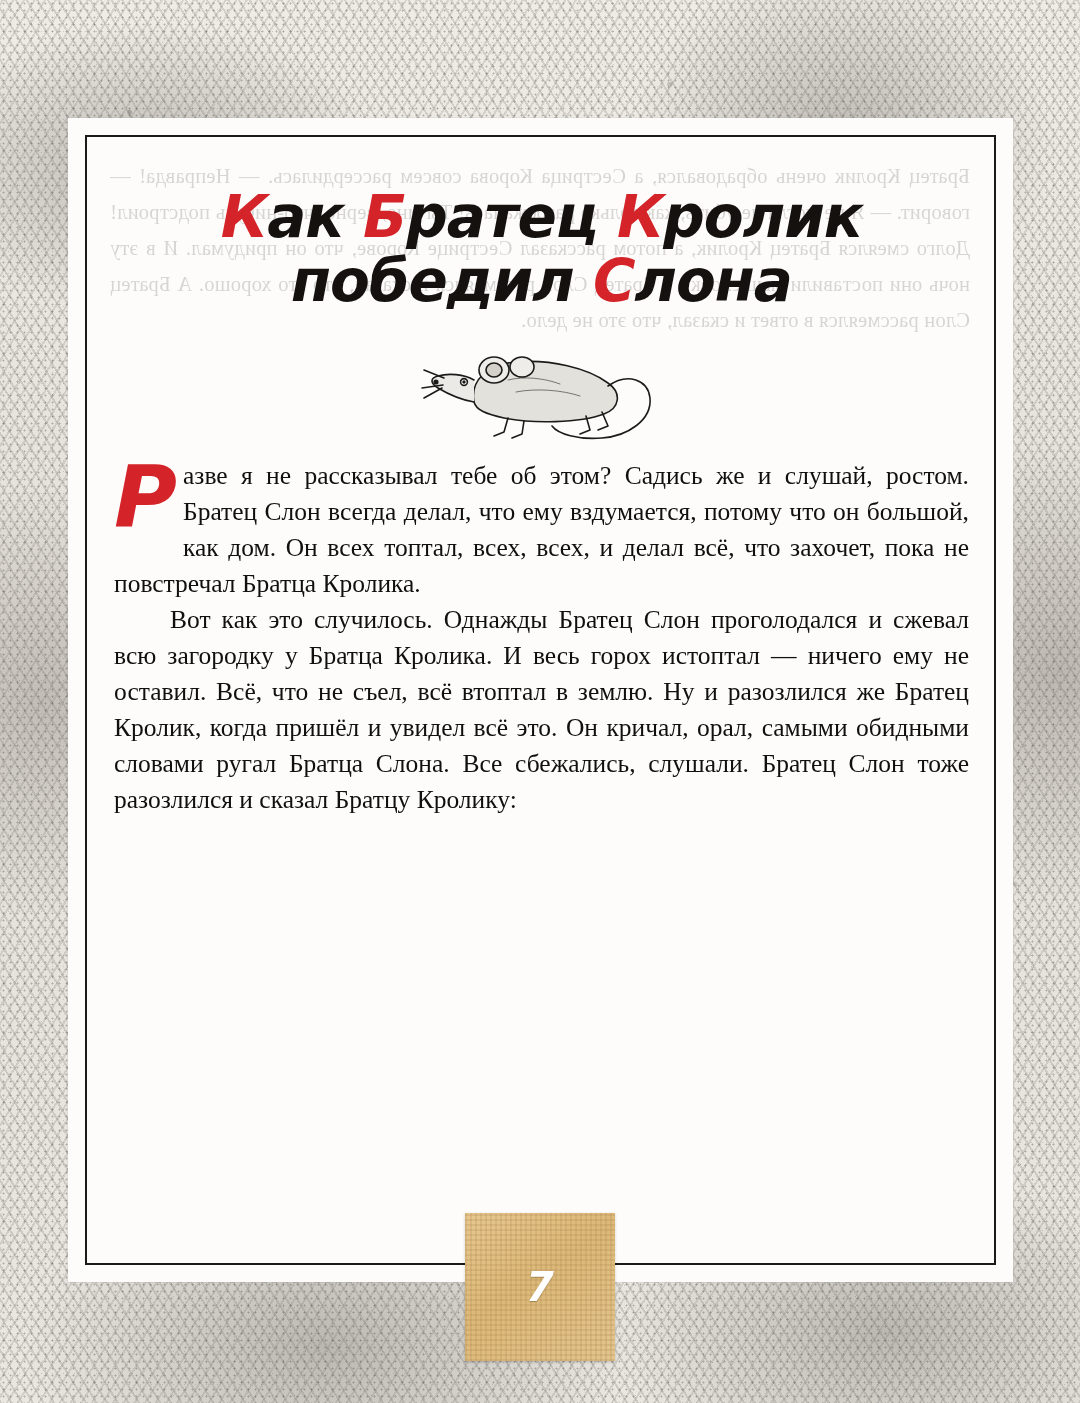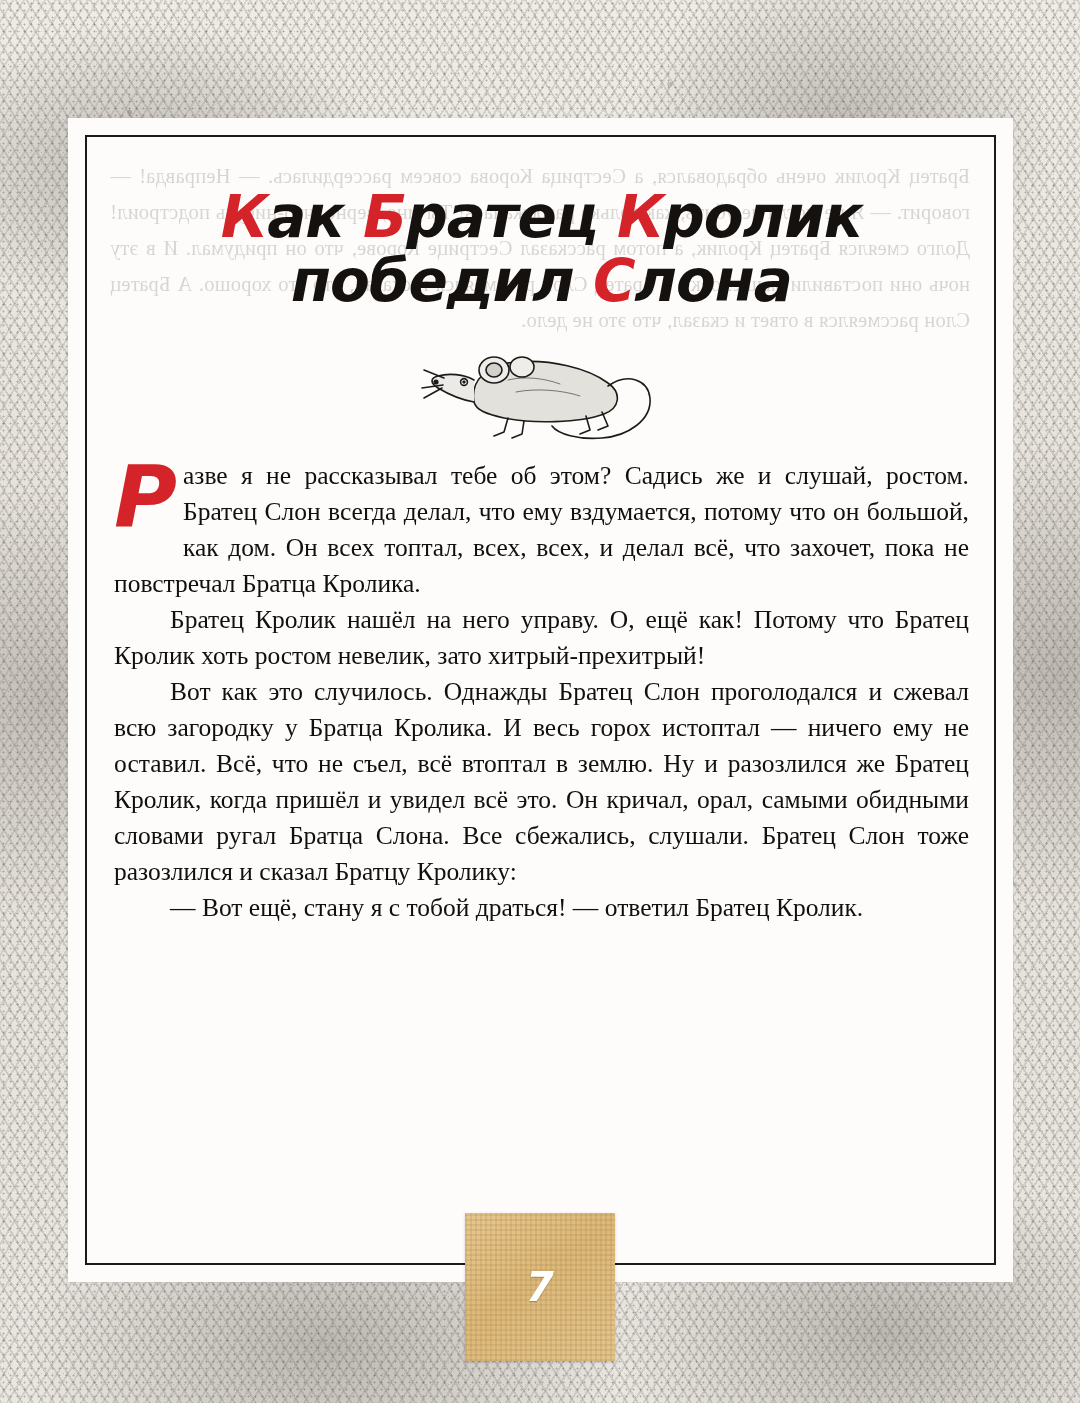--- a/index.html
+++ b/index.html
@@ -228,23 +228,21 @@
 
             <path d="M196 58 C216 44 236 52 238 70 C240 92 216 108 190 110 C166 112 146 106 140 98"></path>
 
             <path d="M96 52 C112 48 132 50 148 56 M104 64 C124 60 150 62 168 68" stroke-width="1" opacity="0.55"></path>
           </g>
         </svg>
       </div>
 
       <div class="body-text">
         <p class="first"><span class="dropcap">Р</span><span>азве я не рассказывал тебе об этом? Садись же и слушай, ростом. Братец Слон всегда делал, что ему вздумается, потому что он большой, как дом. Он всех топтал, всех, всех, и делал всё, что захочет, пока не повстречал Братца Кролика.</span></p>
-        <p>Братец Кролик нашёл на него управу. О, ещё как! Потому что Братец Кролик хоть ростом невелик, зато хитрый-прехитрый!</p>
         <p>Вот как это случилось. Однажды Братец Слон проголодался и сжевал всю загородку у Братца Кролика. И весь горох истоптал — ничего ему не оставил. Всё, что не съел, всё втоптал в землю. Ну и разозлился же Братец Кролик, когда пришёл и увидел всё это. Он кричал, орал, самыми обидными словами ругал Братца Слона. Все сбежались, слушали. Братец Слон тоже разозлился и сказал Братцу Кролику:</p>
-        <p>— Вот ещё, стану я с тобой драться! — ответил Братец Кролик.</p>
       </div>
 
     </div>
   </div>
 
   <div class="page-number-patch">
     <span class="page-number">7</span>
   </div>
 </div>
 

